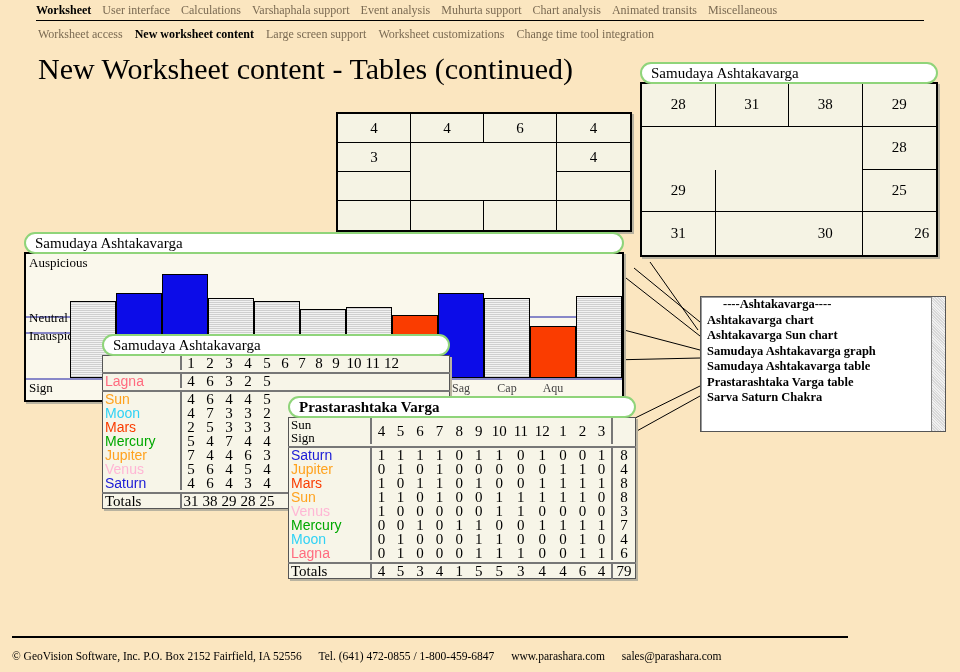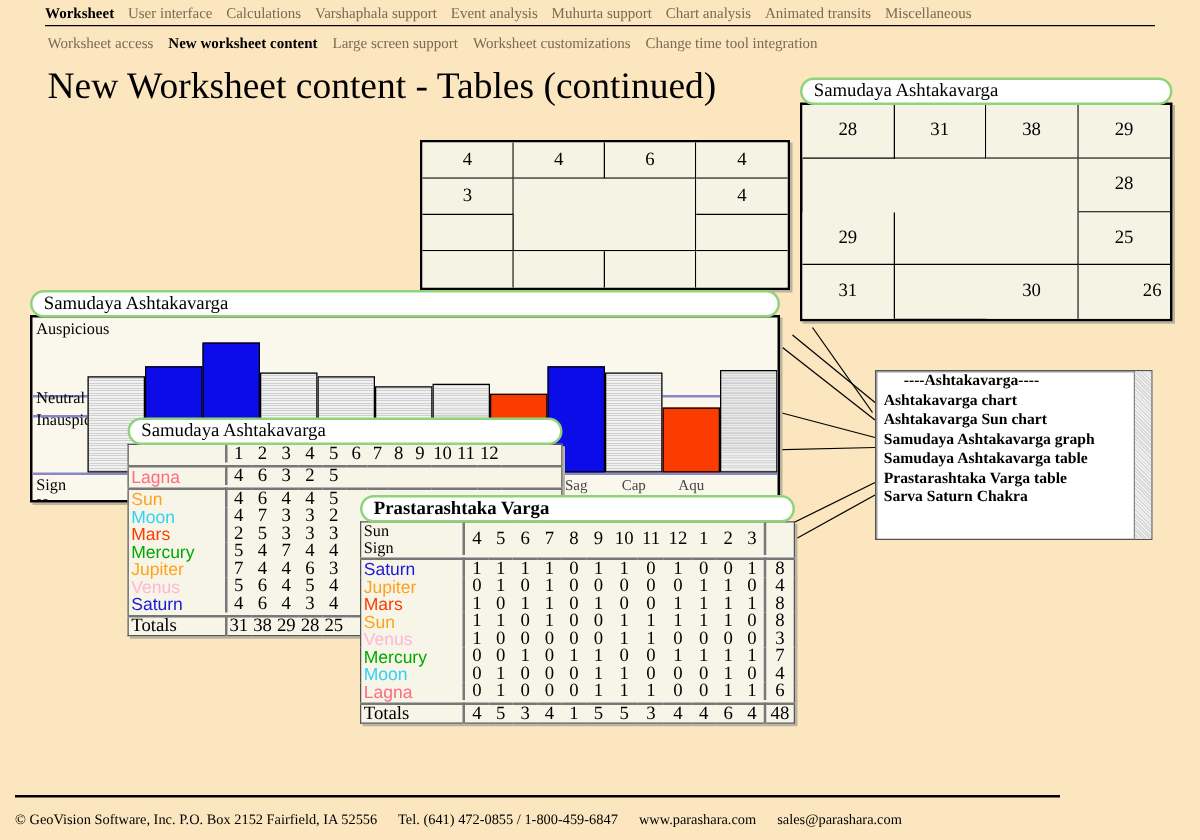--- a/index.html
+++ b/index.html
@@ -97,21 +97,21 @@
     font-size:14px; border-collapse:collapse;
     box-shadow:2px 2px 0 #b9b3a0;
   }
   .datatable td { padding:0 2px; line-height:14px; white-space:nowrap; vertical-align:middle; }
   .pname { font-family:"Liberation Sans", sans-serif; font-size:14px; padding-right:10px;margin-left:29px; }
   .numcell { font-size:15px; font-family:"Liberation Serif", serif; text-align:center; width:17px; }
   .rule-row td { border-bottom:2px solid #777; height:3px; padding:0; }
 
   
   #listbox {
-    position:absolute; left:700px; top:296px; width:222px; height:136px;
+    position:absolute; left:700px; top:296px; width:246px; height:136px;
     background:#fff; border:1px solid #555;
     box-shadow:inset 1px 1px 0 #999;
   }
   #listbox .scrollstrip {
     position:absolute; right:0; top:0; width:14px; height:100%;
     background:repeating-linear-gradient(45deg,#d8d8d8 0 1px,#f0f0f0 1px 2px);
     border-left:1px solid #888;
   }
   #listbox .li {
     font-size:12.5px; font-weight:bold; line-height:15.5px;
@@ -560,21 +560,21 @@
           <td class="numcell">3</td>
           <td class="numcell">4</td>
           <td class="numcell">1</td>
           <td class="numcell">5</td>
           <td class="numcell">5</td>
           <td class="numcell">3</td>
           <td class="numcell">4</td>
           <td class="numcell">4</td>
           <td class="numcell">6</td>
           <td class="numcell">4</td>
-          <td class="numcell" style="border-left:2px solid #777;">48</td>
+          <td class="numcell" style="border-left:2px solid #777;">79</td>
         </tr>
       </tbody>
     </table>
 </div>
 
 <div id="listbox">
   <div id="listbox-items">
       <div class="li header">----Ashtakavarga----</div>
       <div class="li">Ashtakavarga chart</div>
       <div class="li">Ashtakavarga Sun chart</div>

